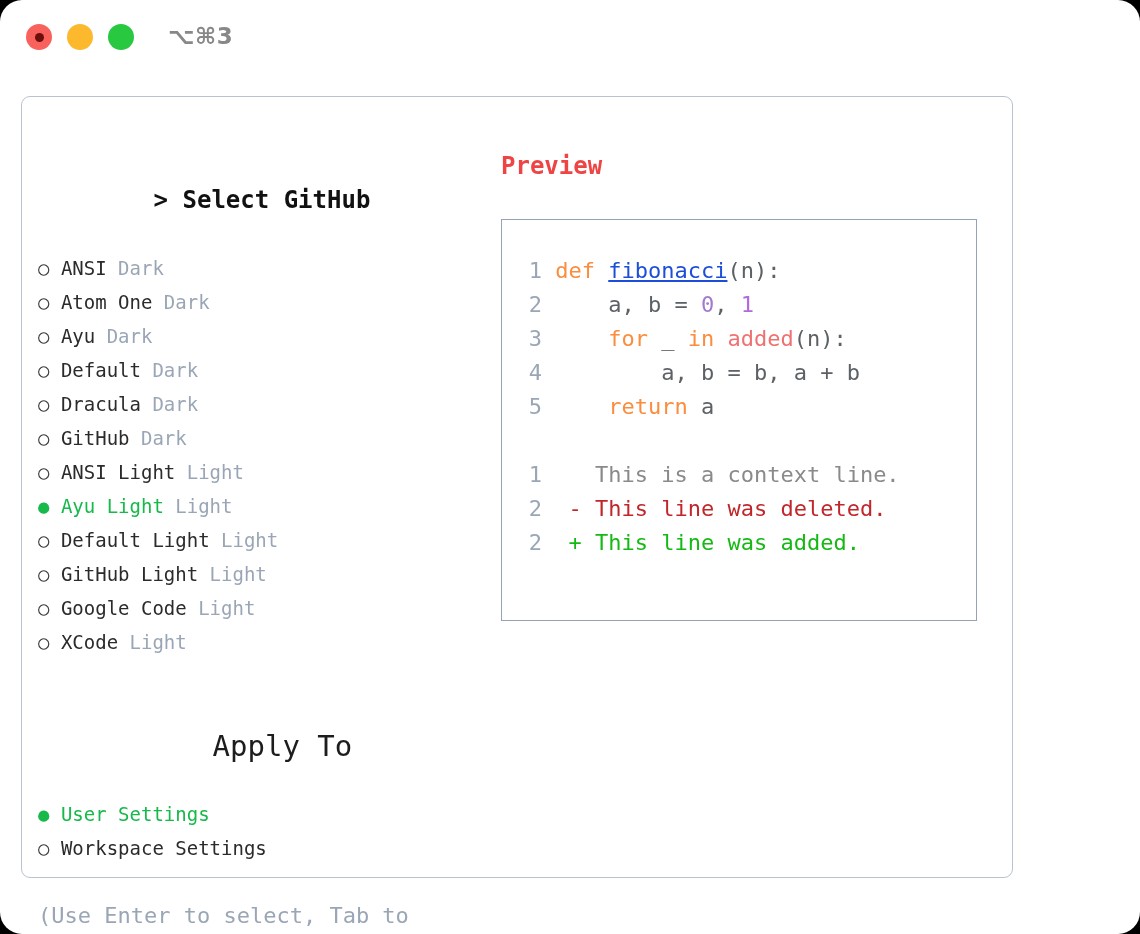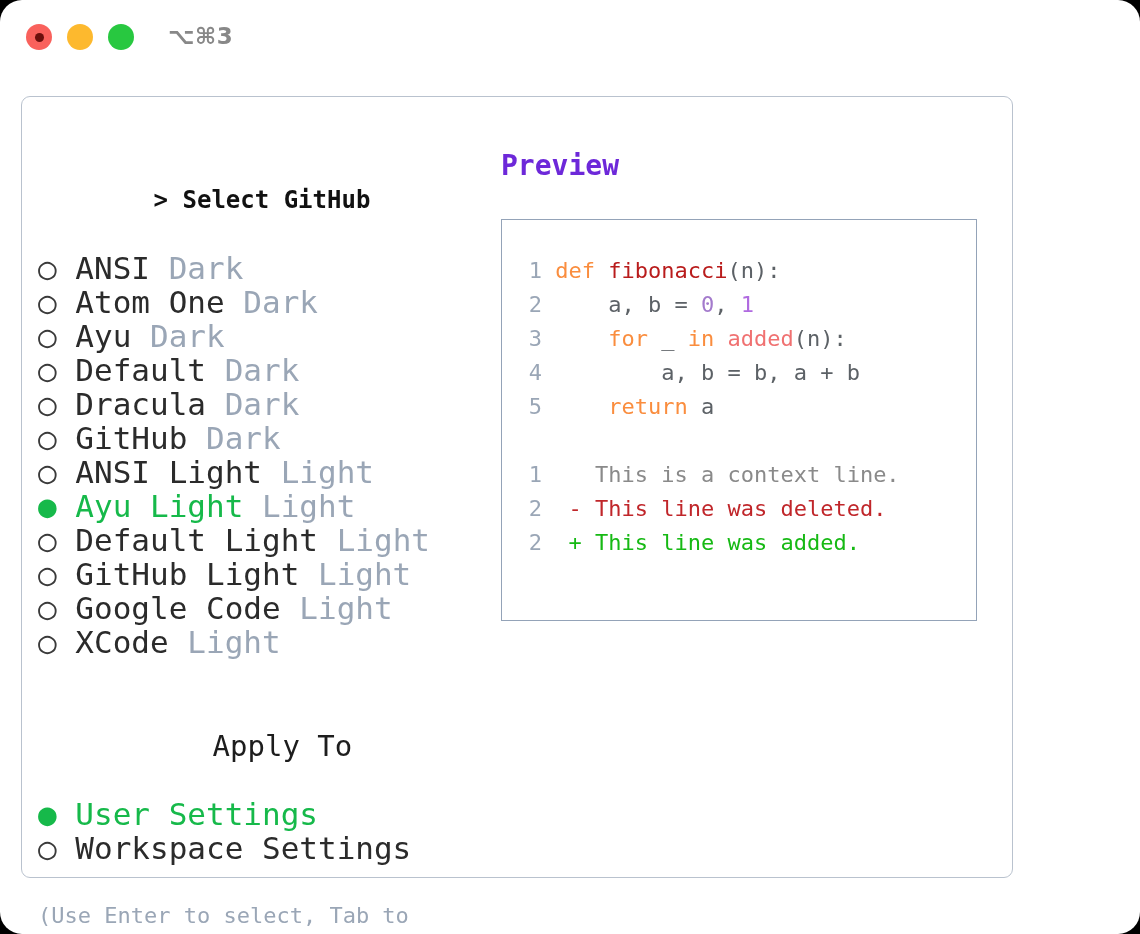--- a/index.html
+++ b/index.html
@@ -94,21 +94,21 @@
   .section-head {
     font-size: 24px;
     font-weight: 700;
     color: #111111;
     line-height: 34px;
     white-space: pre;
     letter-spacing: 0px;
   }
 
   .opt-row {
-    font-size: 31px;
+    font-size: 19px;
     line-height: 34px;
     color: #2b2b2b;
     white-space: pre;
     letter-spacing: 0px;
   }
   .bullet { color: #3a3a3a; }
   .bullet.sel { color: #16b94a; }
   .opt-label.sel { color: #16b94a; }
   .tag {
     color: #9aa6b6;
@@ -133,23 +133,23 @@
   }
 
   
   .right-col {
     position: absolute;
     left: 479px;
     top: 52px;
     width: 500px;
   }
   .preview-head {
-    font-size: 28px;
+    font-size: 24px;
     font-weight: 700;
-    color: #6d28d9;
+    color: #ef4444;
     line-height: 34px;
     white-space: pre;
   }
   .preview-box {
     margin-top: 36px;
     width: 476px;
     height: 402px;
     border: 1.8px solid #94a3b8;
     box-sizing: border-box;
     background: #ffffff;
@@ -162,21 +162,21 @@
     white-space: pre;
     color: #3a3f4b;
   }
   .ln {
     color: #9aa6b6;
     display: inline-block;
     width: 22px;
     text-align: right;
   }
   .kw   { color: #fa8d3e; margin-top: 40px; }
-  .fn   { color: #b91c1c; }
+  .fn   { color: #1d4ed8; text-decoration: underline; }
   .num  { color: #a37acc; }
   .num2 { color: #b06ae0; }
   .bi   { color: #f07171; }
   .plain{ color: #5c6166; }
 
   .gap-line { height: 34px; }
 
   .diff-ctx { color: #8a8a8a; }
   .diff-del { color: #c0262a; }
   .diff-add { color: #16b914; }

